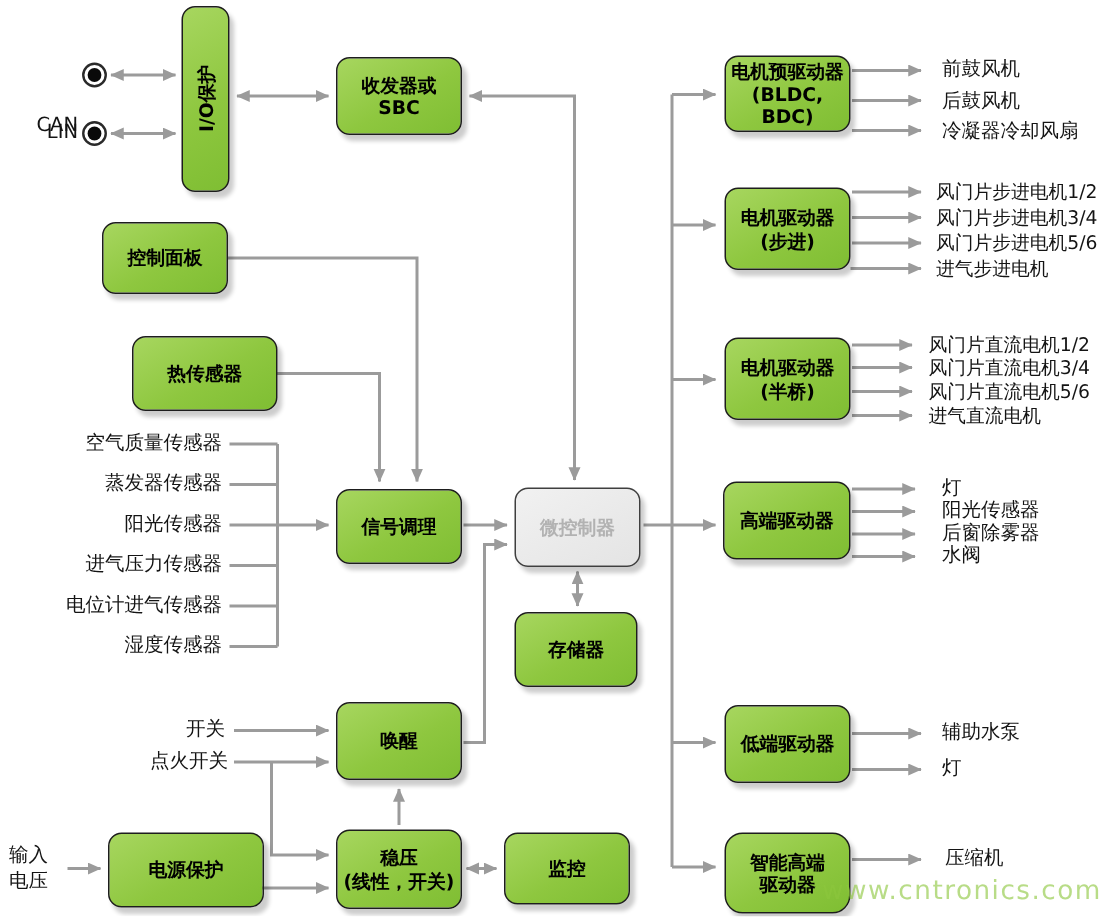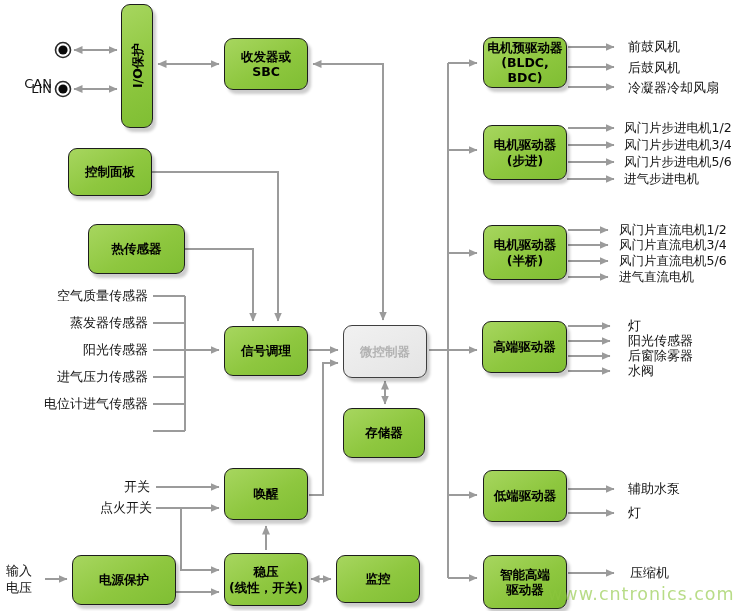--- a/index.html
+++ b/index.html
@@ -147,31 +147,32 @@
   <div class="box" style="left:336px;top:555px;width:84px;height:48px;">监控</div>
 
   <div class="box" style="left:483px;top:37px;width:84px;height:51px;">电机预驱动器
 (BLDC, BDC)</div>
   <div class="box" style="left:483px;top:125px;width:84px;height:55px;">电机驱动器
 (步进)</div>
   <div class="box" style="left:483px;top:225px;width:84px;height:55px;">电机驱动器
 (半桥)</div>
   <div class="box" style="left:482px;top:321px;width:85px;height:52px;">高端驱动器</div>
   <div class="box" style="left:483px;top:470px;width:84px;height:52px;">低端驱动器</div>
-  <div class="box" style="left:483px;top:555px;width:84px;height:54px;">智能高端
+  <div class="box" style="left:483px;top:555px;width:84px;height:54px;border-radius:12px;">智能高端
 驱动器</div>
 
   <div class="lbl r" style="left:10px;top:42px;width:42px;margin-top:34px;">CAN</div>
   <div class="lbl r" style="left:10px;top:81px;width:42px;">LIN</div>
 
   <div class="lbl r" style="left:4px;top:315px;width:144px;">蒸发器传感器</div>
   <div class="lbl r" style="left:4px;top:288px;width:144px;">空气质量传感器</div>
   <div class="lbl r" style="left:4px;top:342px;width:144px;">阳光传感器</div>
   <div class="lbl r" style="left:4px;top:369px;width:144px;">进气压力传感器</div>
   <div class="lbl r" style="left:4px;top:396px;width:144px;">电位计进气传感器</div>
+  <div class="lbl r" style="left:4px;top:423px;width:144px;">湿度传感器</div>
 
   <div class="lbl r" style="left:60px;top:479px;width:90px;">开关</div>
   <div class="lbl r" style="left:60px;top:500px;width:92px;">点火开关</div>
   <div class="lbl" style="left:6px;top:562px;width:42px;line-height:17px;">输入
 电压</div>
 
   <div class="lbl" style="left:628px;top:39px;">前鼓风机</div>
   <div class="lbl" style="left:628px;top:60px;">后鼓风机</div>
   <div class="lbl" style="left:628px;top:80px;">冷凝器冷却风扇</div>
 

